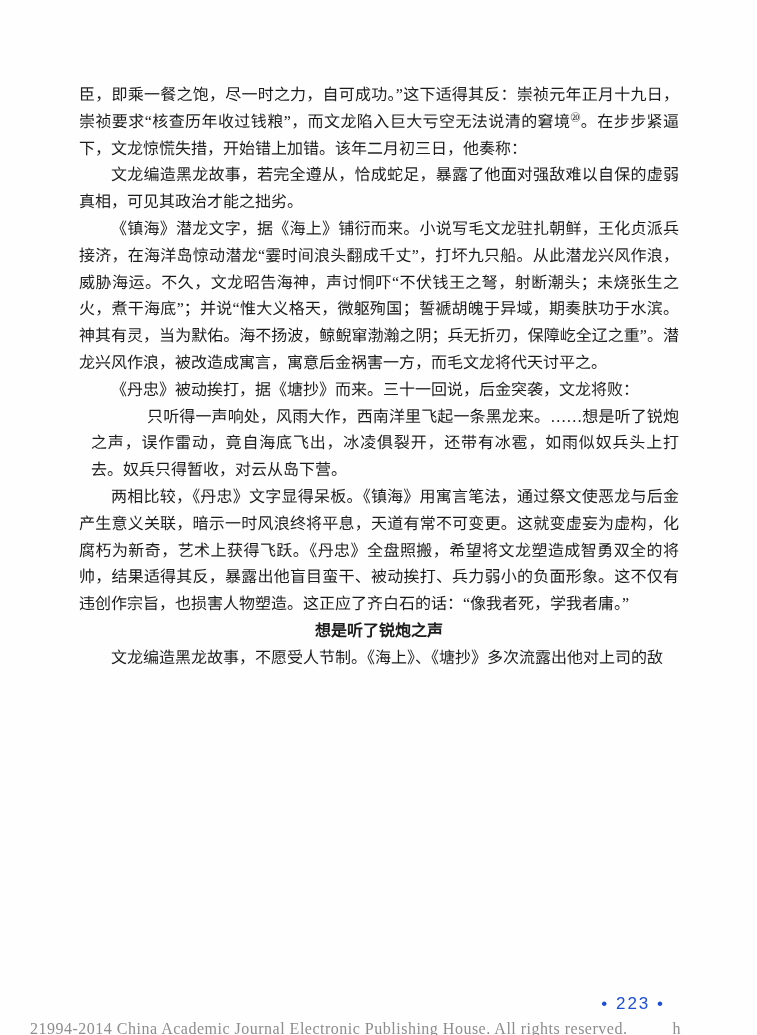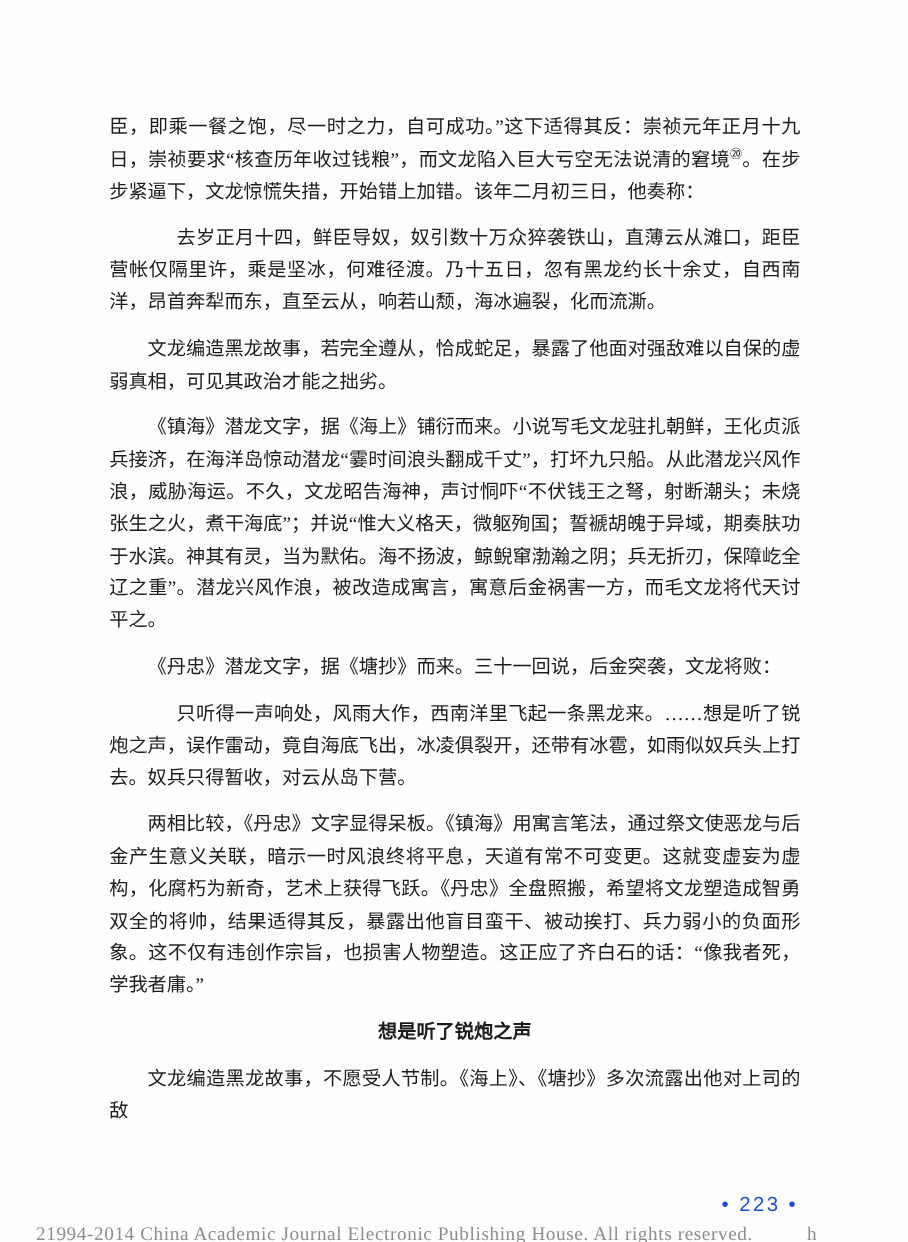--- a/index.html
+++ b/index.html
@@ -22,21 +22,21 @@
     top: 82px;
     width: 600px;
     color: #1c1c1c;
     font-size: 16px;
     line-height: 26.8px;
     text-align: justify;
     text-justify: inter-ideograph;
     font-family: "Liberation Serif", "DejaVu Serif", serif;
   }
   .para {
-    margin: 12px;
+    margin: 0;
     padding: 0;
     text-indent: 32px;
   }
   .para.continuation { text-indent: 0; }
   .para.quote {
     margin-left: 12px;
     text-indent: 56px;
   }
   .para.heading {
     text-align: center;
@@ -68,24 +68,23 @@
     letter-spacing: 0.5px;
     font-family: "Liberation Serif", "DejaVu Serif", serif;
   }
 </style>
 </head>
 <body>
 
 <div class="page">
   <div class="text-block">
       <p class="para continuation"><span>臣，即乘一餐之饱，尽一时之力，自可成功。”这下适得其反：崇祯元年正月十九日，崇祯要求“核查历年收过钱粮”，而文龙陷入巨大亏空无法说清的窘境</span><sup>⑳</sup><span>。在步步紧逼下，文龙惊慌失措，开始错上加错。该年二月初三日，他奏称：</span></p>
-      <p class="para quote"><span>去岁正月十四，鲜臣导奴，奴引数十万众猝袭铁山，直薄云从滩口，距臣营帐仅隔里许，乘是坚冰，何难径渡。乃十五日，忽有黑龙约长十余丈，自西南洋，昂首奔犁而东，直至云从，响若山颓，海冰遍裂，化而流澌。</span></p>
       <p class="para body"><span>文龙编造黑龙故事，若完全遵从，恰成蛇足，暴露了他面对强敌难以自保的虚弱真相，可见其政治才能之拙劣。</span></p>
       <p class="para body"><span>《镇海》潜龙文字，据《海上》铺衍而来。小说写毛文龙驻扎朝鲜，王化贞派兵接济，在海洋岛惊动潜龙“霎时间浪头翻成千丈”，打坏九只船。从此潜龙兴风作浪，威胁海运。不久，文龙昭告海神，声讨恫吓“不伏钱王之弩，射断潮头；未烧张生之火，煮干海底”；并说“惟大义格天，微躯殉国；誓褫胡魄于异域，期奏肤功于水滨。神其有灵，当为默佑。海不扬波，鲸鲵窜渤瀚之阴；兵无折刃，保障屹全辽之重”。潜龙兴风作浪，被改造成寓言，寓意后金祸害一方，而毛文龙将代天讨平之。</span></p>
-      <p class="para body"><span>《丹忠》潜龙文字，据《塘抄》而来。三十一回说，后金突袭，文龙将败：</span></p>
+      <p class="para body"><span>《丹忠》被动挨打，据《塘抄》而来。三十一回说，后金突袭，文龙将败：</span></p>
       <p class="para quote"><span>只听得一声响处，风雨大作，西南洋里飞起一条黑龙来。……想是听了锐炮之声，误作雷动，竟自海底飞出，冰凌俱裂开，还带有冰雹，如雨似奴兵头上打去。奴兵只得暂收，对云从岛下营。</span></p>
       <p class="para body"><span>两相比较，《丹忠》文字显得呆板。《镇海》用寓言笔法，通过祭文使恶龙与后金产生意义关联，暗示一时风浪终将平息，天道有常不可变更。这就变虚妄为虚构，化腐朽为新奇，艺术上获得飞跃。《丹忠》全盘照搬，希望将文龙塑造成智勇双全的将帅，结果适得其反，暴露出他盲目蛮干、被动挨打、兵力弱小的负面形象。这不仅有违创作宗旨，也损害人物塑造。这正应了齐白石的话：“像我者死，学我者庸。”</span></p>
       <p class="para heading"><span>想是听了锐炮之声</span></p>
       <p class="para body"><span>文龙编造黑龙故事，不愿受人节制。《海上》、《塘抄》多次流露出他对上司的敌</span></p>
     </div>
   <div class="page-number">• 223 •</div>
   <div class="footer-copyright">21994-2014 China Academic Journal Electronic Publishing House. All rights reserved.          h</div>
 </div>
 
 </body></html>

